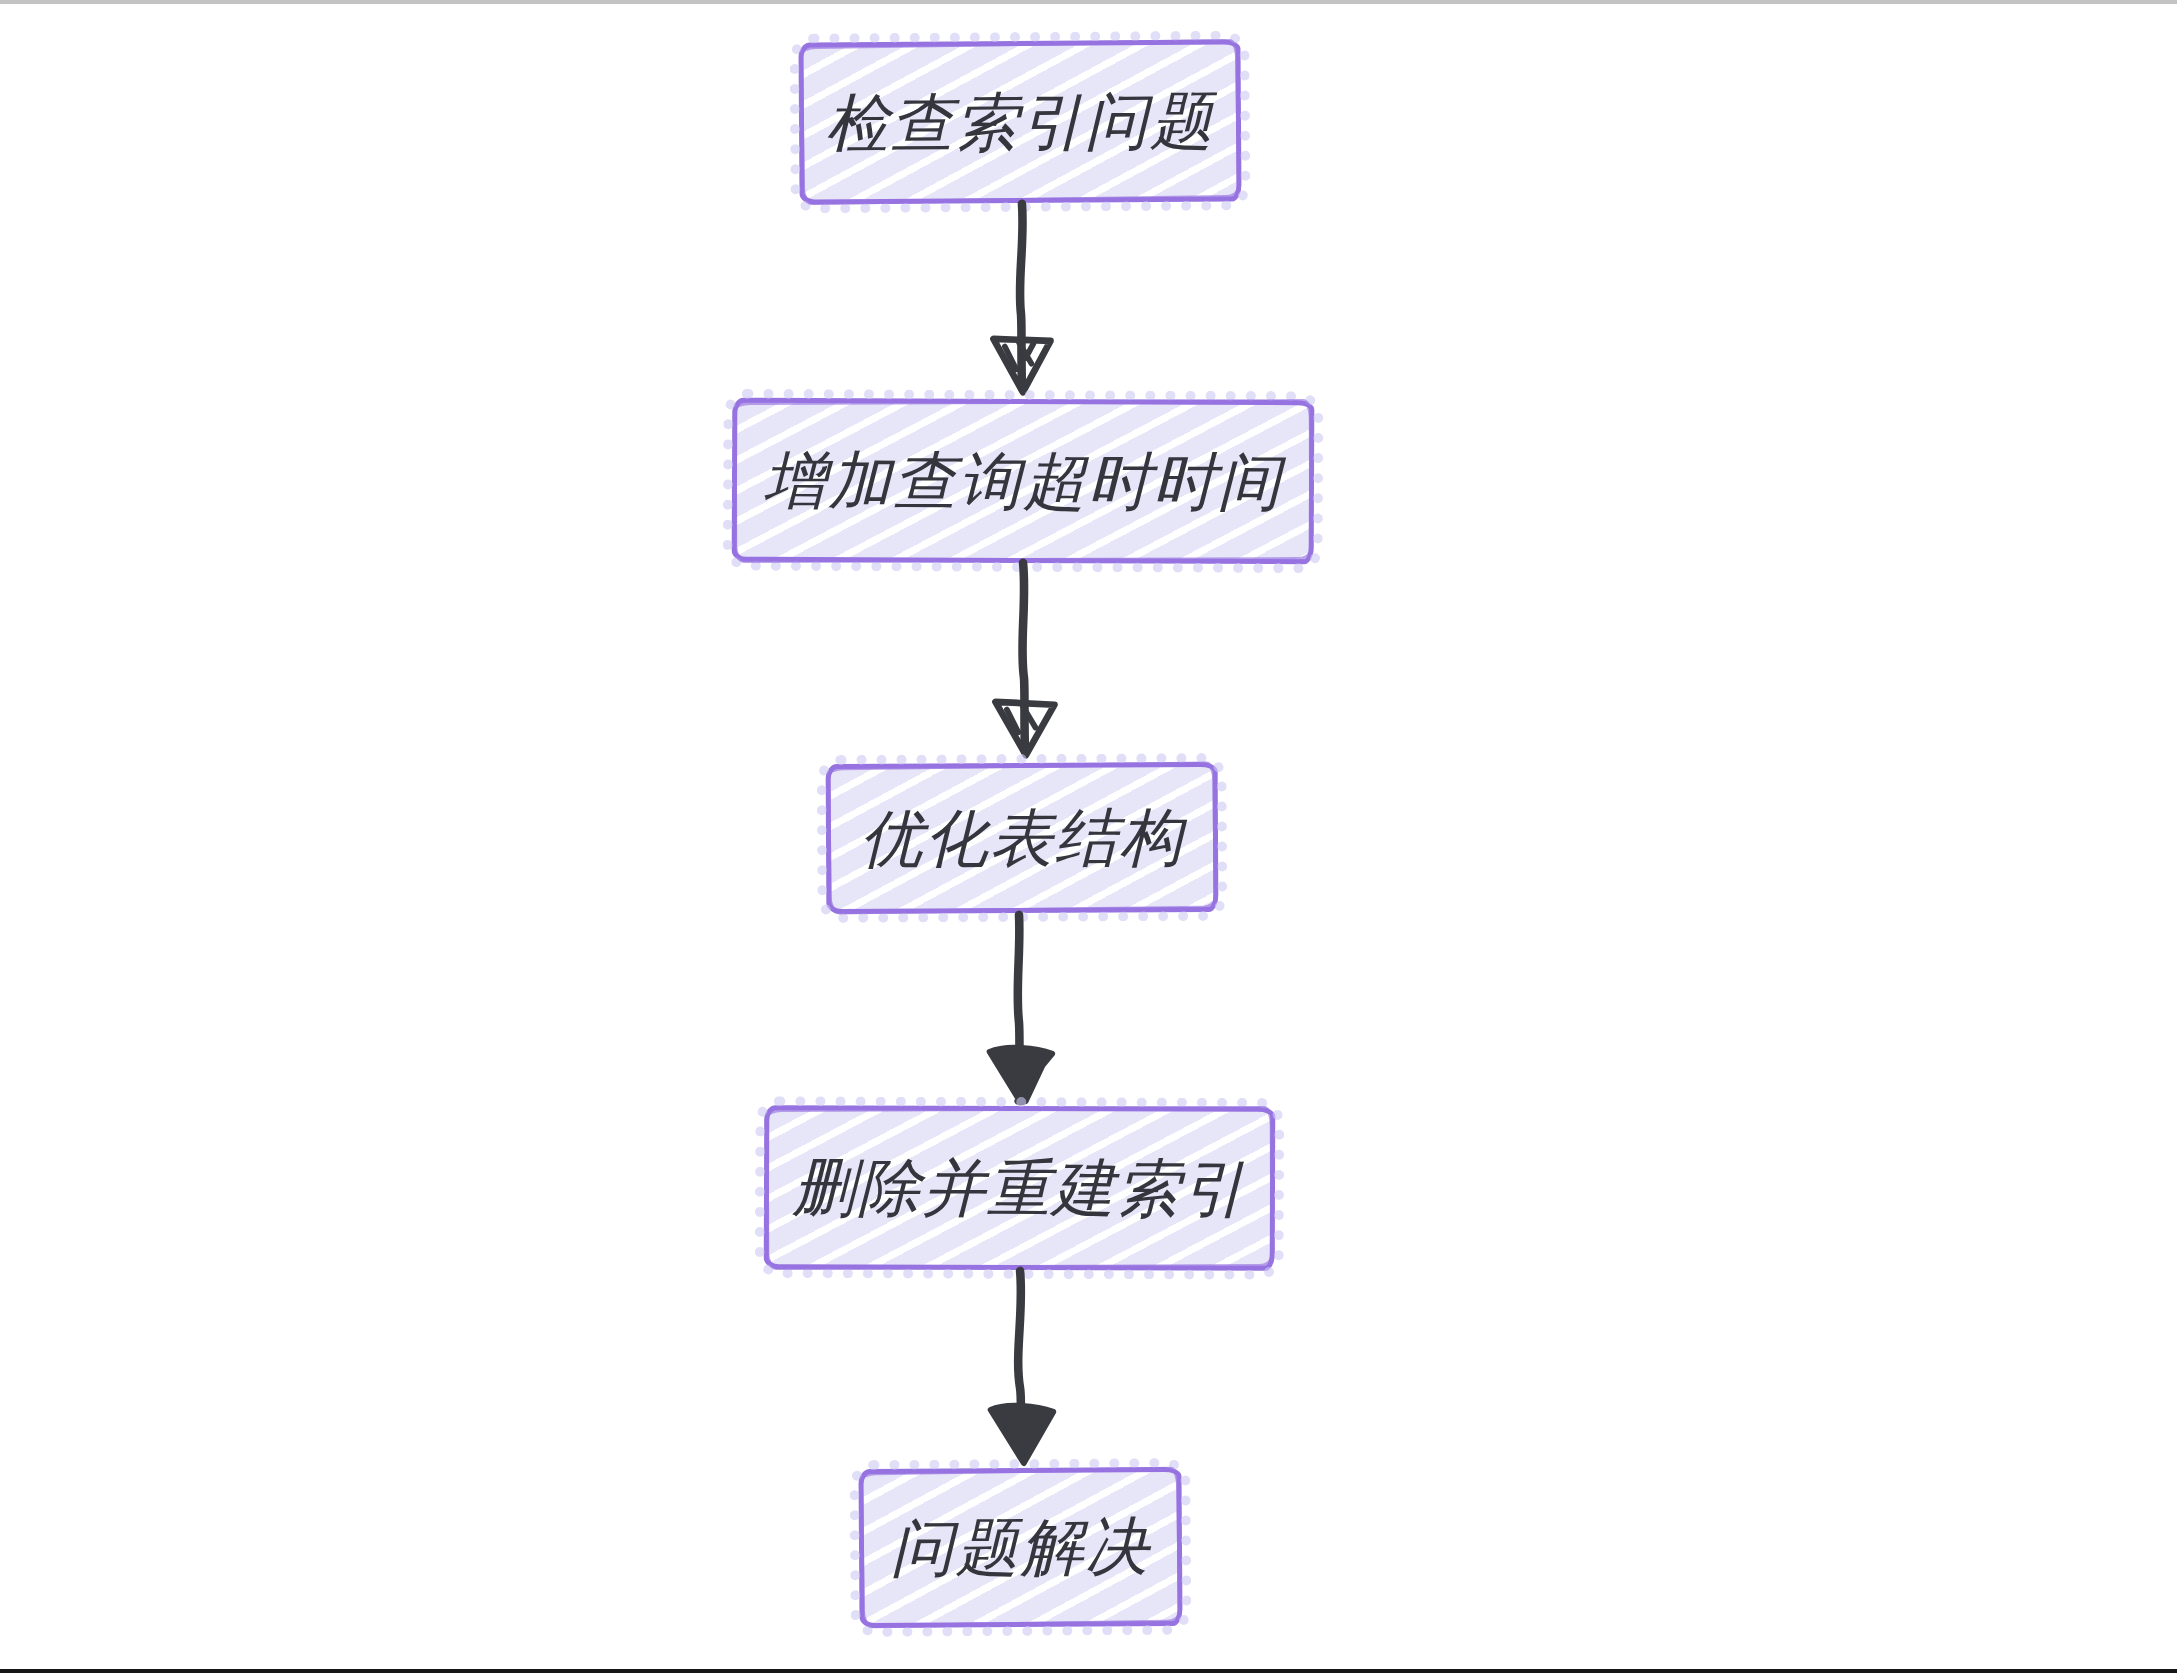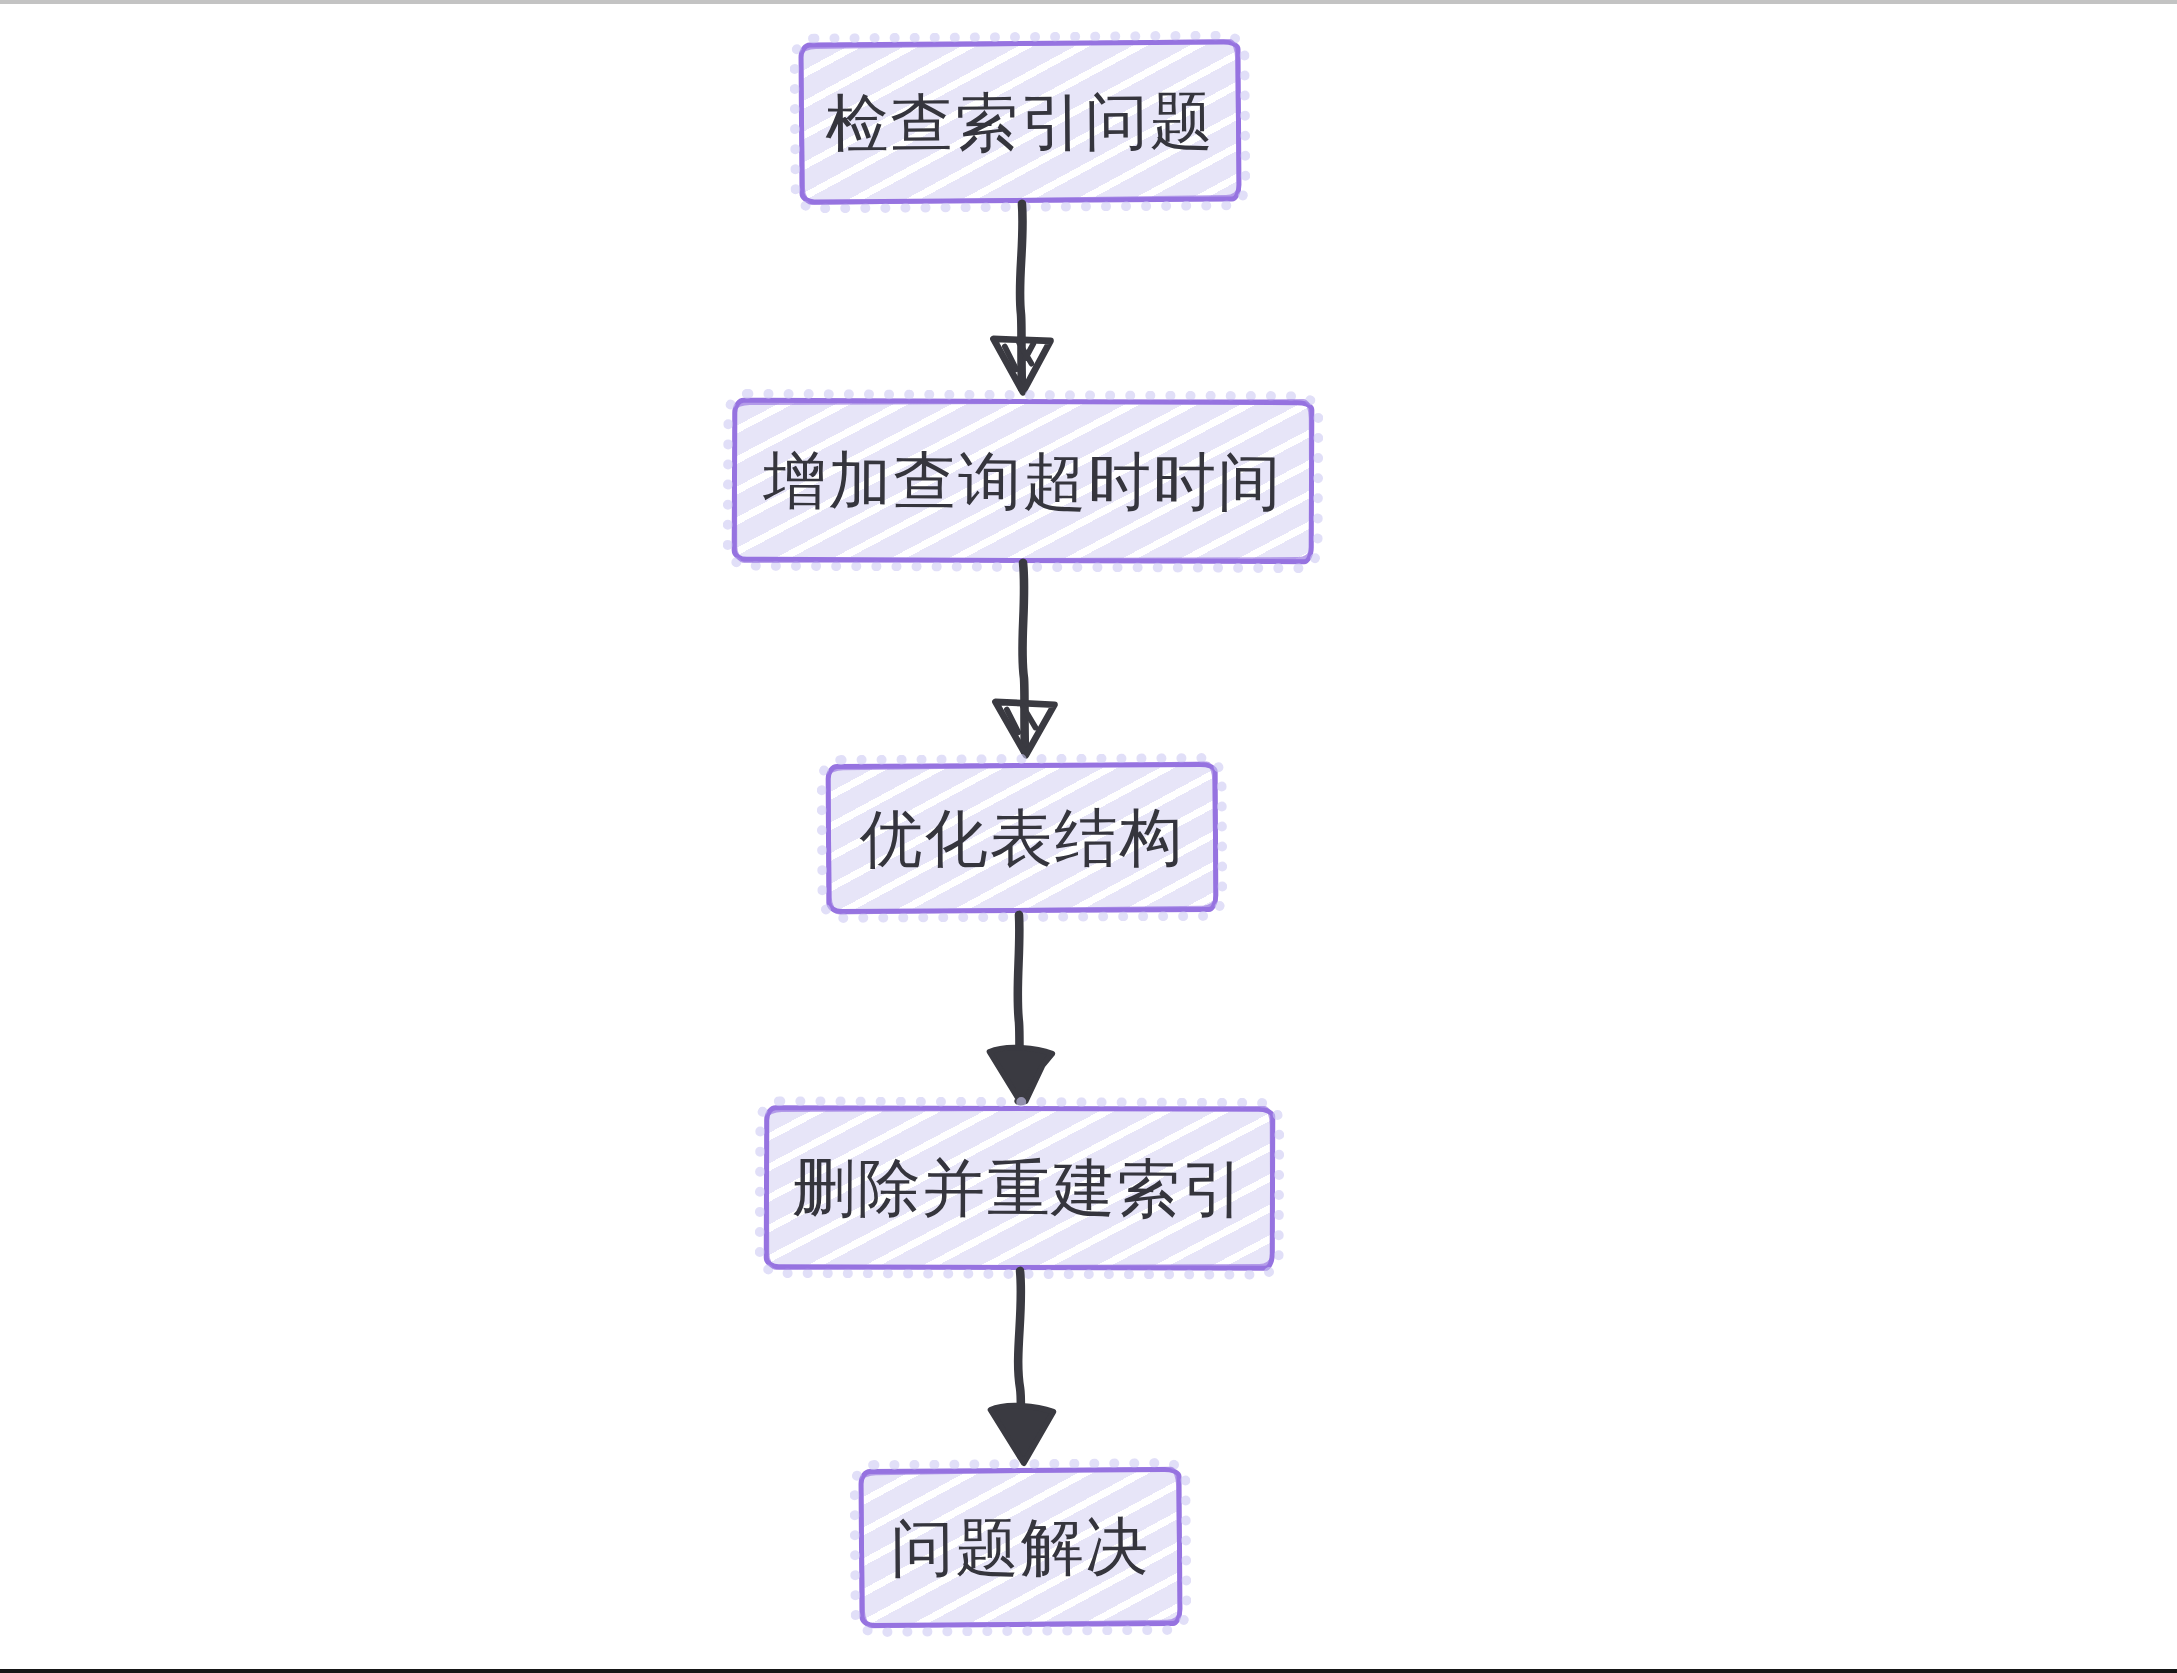--- a/index.html
+++ b/index.html
@@ -20,21 +20,21 @@
     font-family:"Liberation Sans", sans-serif;
   }
   .strip-top{
     position:absolute;left:0;top:0;width:100%;height:3.8px;
     background:var(--topstrip);
   }
   .strip-bottom{
     position:absolute;left:0;bottom:0;width:100%;height:3.8px;
     background:var(--botstrip);
   }
-  .canvas{position:absolute;inset:0;}
+  .canvas{position:absolute;inset:0;font-style:italic;}
   .node{
     position:absolute;
     display:flex;align-items:center;justify-content:center;
     background-color:var(--fill);
     background-image:repeating-linear-gradient(
       152deg,
       transparent 0px, transparent 20px,
       var(--hatch) 20px, var(--hatch) 27px
     );
     border:5.7px solid var(--purple);

